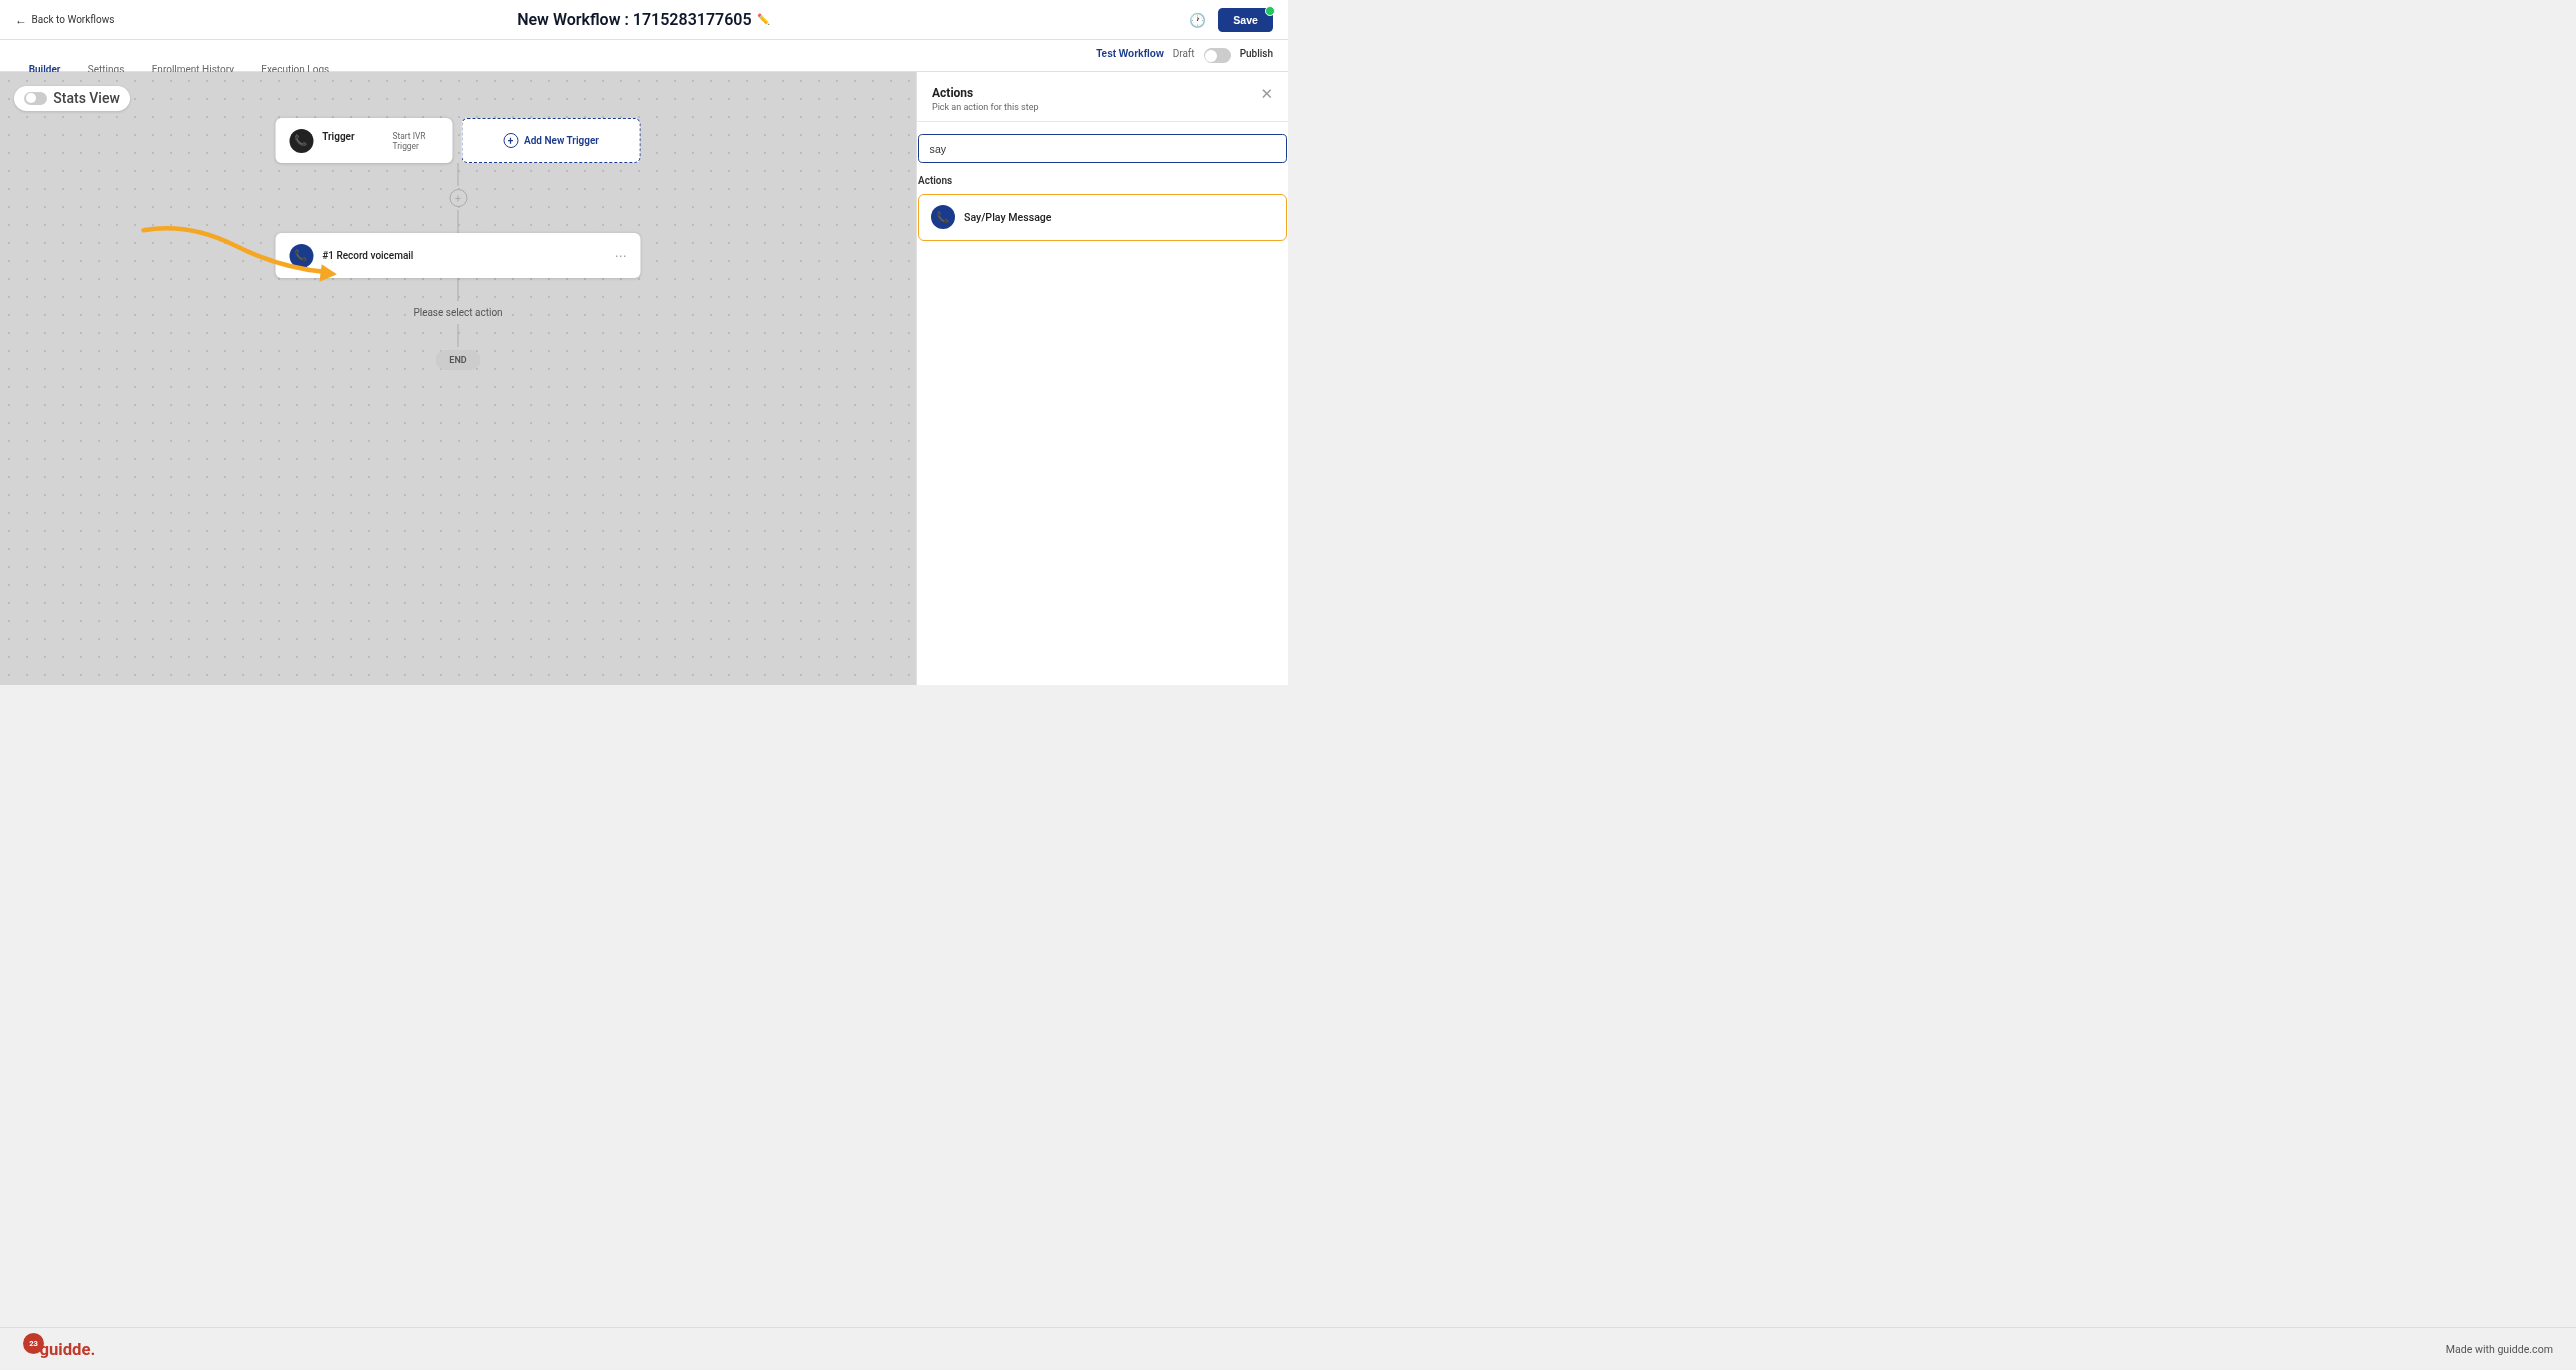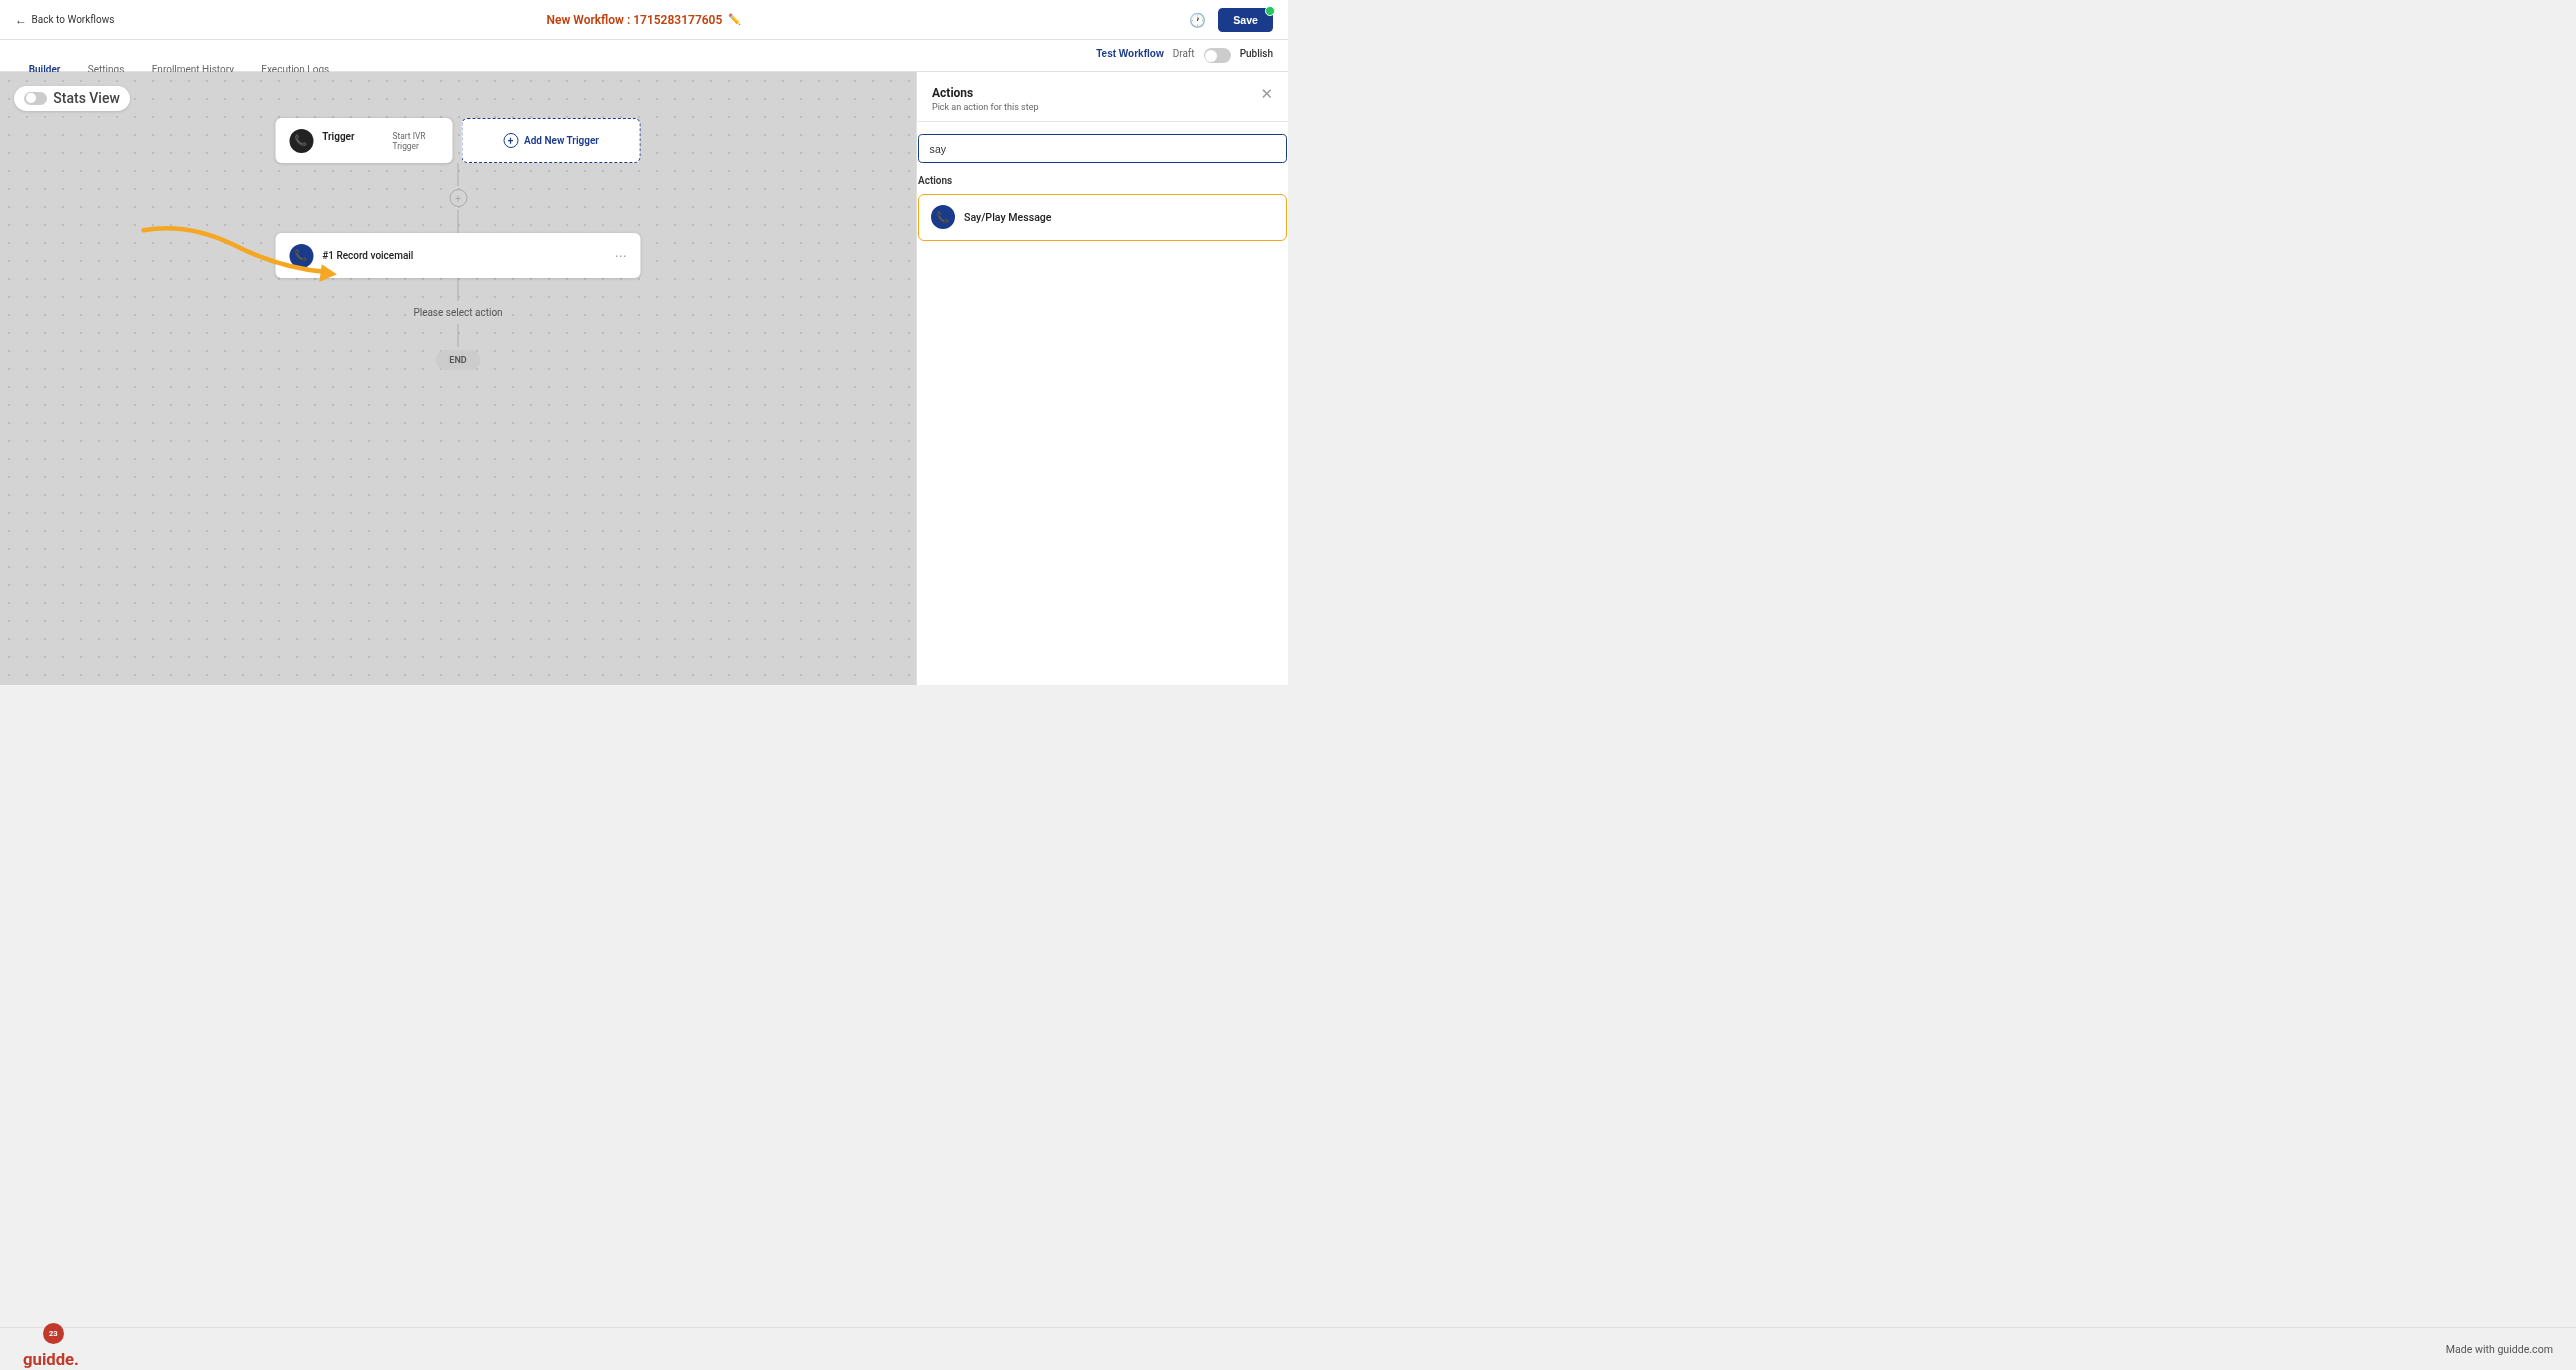--- a/index.html
+++ b/index.html
@@ -9,21 +9,21 @@
     .header {
       display: flex; align-items: center; justify-content: space-between;
       background: #fff; height: 40px; padding: 0 15px;
       border-bottom: 0.8px solid #e0e0e0;
       position: relative; z-index: 10;
     }
     .header-left { display: flex; align-items: center; gap: 4.6px; }
     .back-arrow { font-size: 12px; color: #333; }
     .back-link { font-size: 10px; color: #333; text-decoration: none; }
     .header-center { position: absolute; left: 50%; transform: translateX(-50%); display: flex; align-items: center; gap: 6px; }
-    .workflow-title { font-size: 12px; font-weight: 600; color: #c2410c; }
+    .workflow-title { font-size: 16px; font-weight: 600; color: #0f172a; }
     .edit-icon { font-size: 10.6px; color: #666; cursor: pointer; }
     .header-right { display: flex; align-items: center; gap: 12px; }
     .clock-icon { font-size: 13.7px; color: #555; }
     .save-btn {
       background: #1a3a8c; color: #fff; border: none; border-radius: 4.6px;
       padding: 6px 15px; font-size: 10.6px; font-weight: 600; cursor: pointer;
       position: relative;
     }
     .save-btn::after {
       content: ''; width: 7.6px; height: 7.6px; background: #22c55e;
@@ -142,21 +142,21 @@
       position: absolute; top: 143px; left: 128px; pointer-events: none; z-index: 20;
     }
 
     
     .bottom-bar {
       position: fixed; bottom: 0; left: 0; right: 0; height: 43px;
       background: #f0f0f0; border-top: 0.8px solid #ddd;
       display: flex; align-items: center; justify-content: space-between;
       padding: 0 23px; z-index: 100;
     }
-    .guidde-logo { display: flex; align-items: center; gap: 0; flex-direction: column; }
+    .guidde-logo { display: flex; align-items: center; gap: 0; }
     .guidde-badge {
       width: 21px; height: 21px; background: #c0392b; border-radius: 50%;
       display: flex; align-items: center; justify-content: center;
       color: #fff; font-size: 7.6px; font-weight: 700;
       position: relative; margin-right: -4.6px; bottom: 6px;
     }
     .guidde-text { font-size: 16.7px; font-weight: 700; color: #c0392b; }
     .made-with { font-size: 10.6px; color: #555; }
 
     

